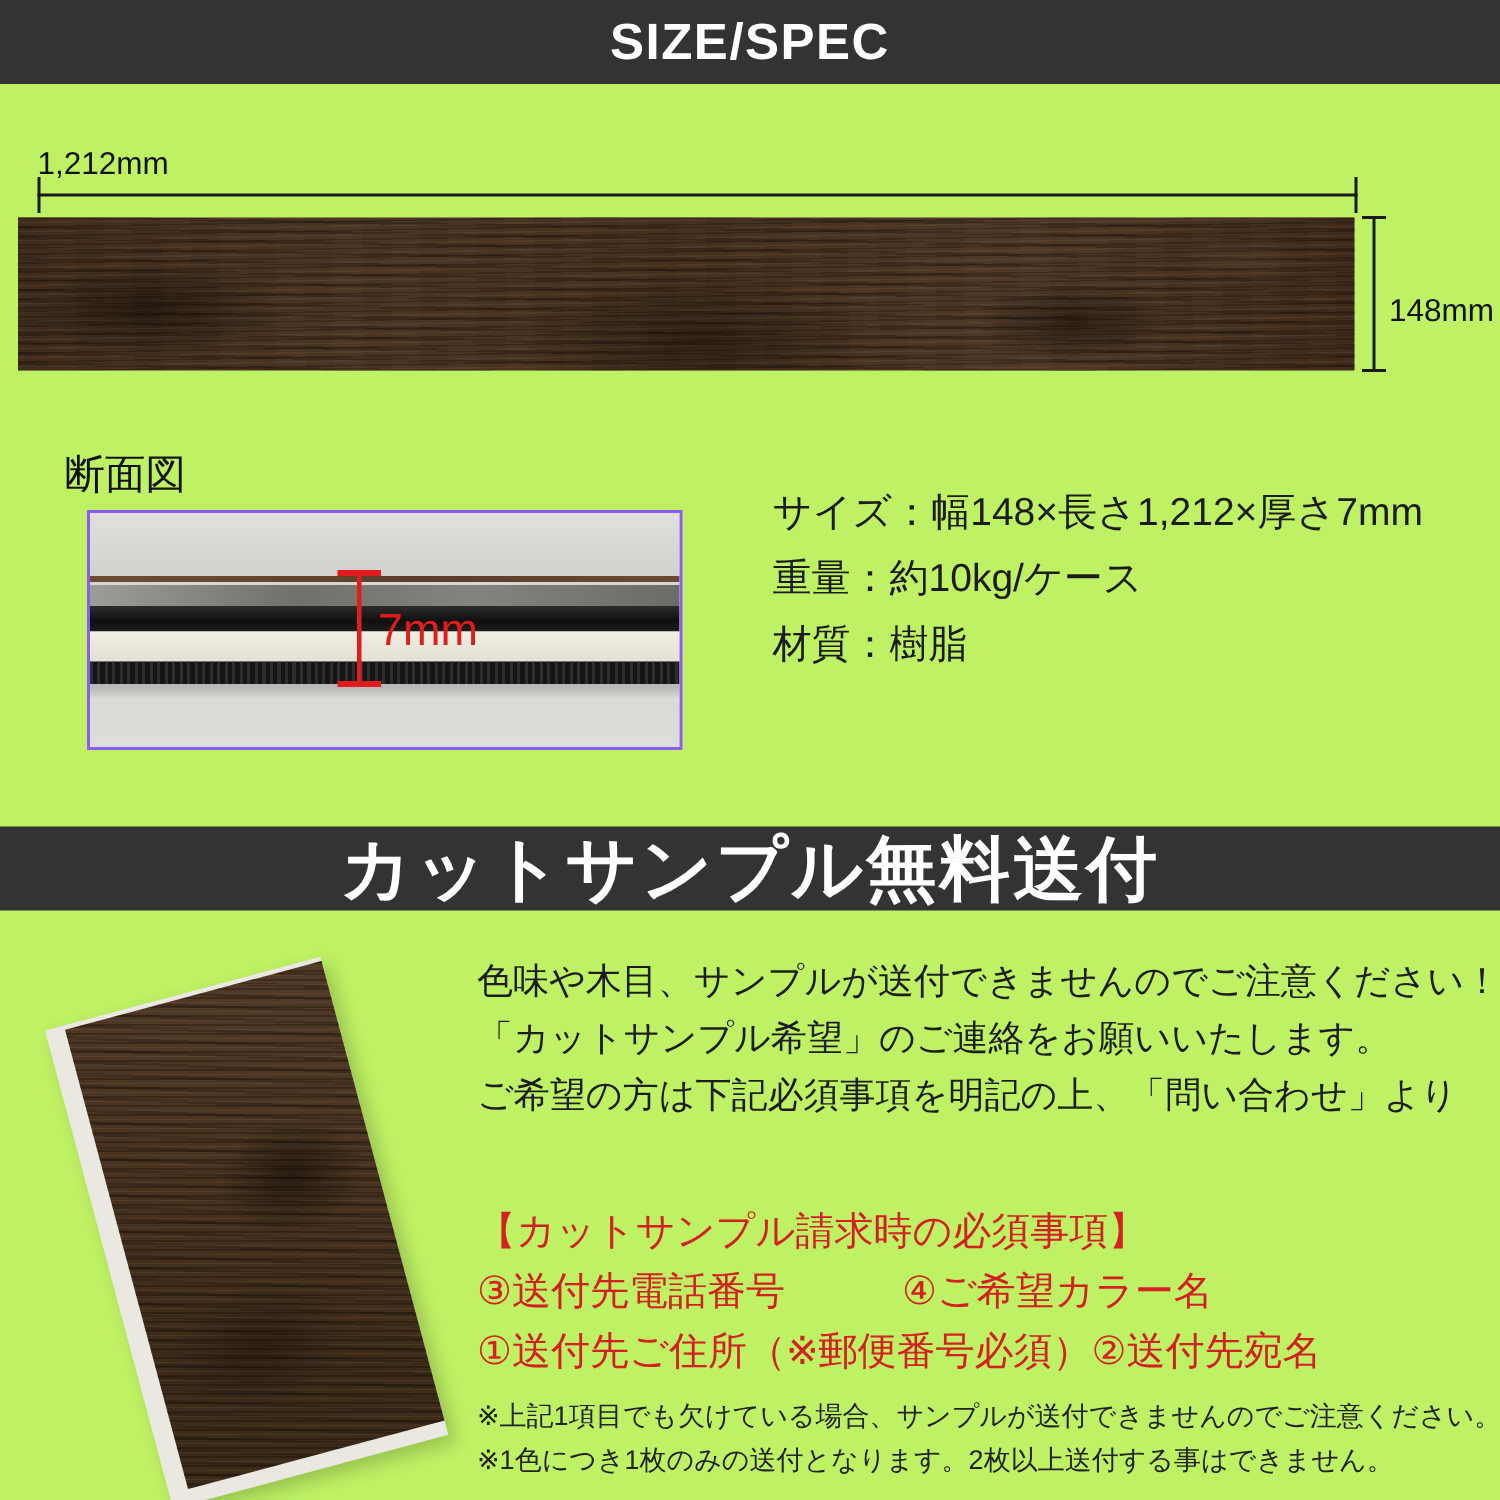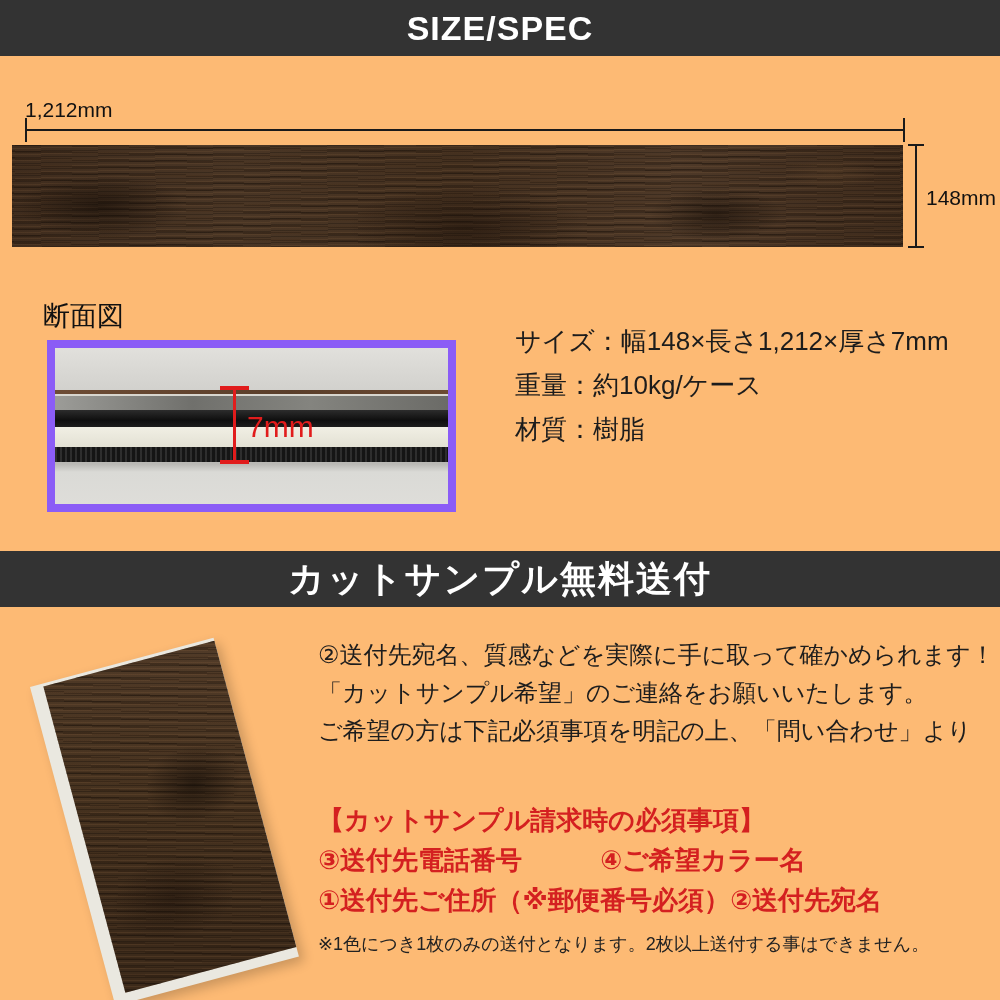--- a/index.html
+++ b/index.html
@@ -1,29 +1,29 @@
 <!DOCTYPE html>
 <html><head>
 <meta charset="utf-8">
 <style>
   html,body{margin:0;padding:0;background:#fff;}
   .page{
     position:relative;width:1000px;height:1000px;margin:0 auto;
-    background:#fdba74;overflow:hidden;
+    background:#bef264;overflow:hidden;
     font-family:"Liberation Sans","DejaVu Sans",sans-serif;
     color:#1d1d1d;
   }
   
   .bar{
     position:absolute;left:0;width:1000px;height:56px;background:#333333;
     display:flex;align-items:center;justify-content:center;
     color:#ffffff;font-weight:bold;letter-spacing:1px;
   }
   .bar1{top:0;font-size:34px;}
-  .bar2{top:551px;font-size:36px;letter-spacing:2px;}
+  .bar2{top:551px;font-size:47px;letter-spacing:2px;}
 
   
   .dim-width-label{
     position:absolute;left:25px;top:98px;width:880px;text-align:left;
     font-size:21px;color:#111;
   }
   .dim-h-line{position:absolute;left:25px;top:129px;width:880px;height:2px;background:#1a1a1a;}
   .dim-h-line::before,.dim-h-line::after{
     content:"";position:absolute;top:-11px;width:2px;height:24px;background:#1a1a1a;
   }
@@ -41,27 +41,27 @@
       repeating-linear-gradient(181deg, rgba(35,22,12,.38) 0 2px, rgba(0,0,0,0) 2px 7px),
       linear-gradient(90deg,#3f2c1d,#4a3625 25%,#44301f 50%,#4e3928 75%,#3e2b1c);
   }
 
   .dim-v-line{position:absolute;left:915px;top:145px;width:2px;height:102px;background:#1a1a1a;}
   .dim-v-line::before,.dim-v-line::after{
     content:"";position:absolute;left:-7px;width:16px;height:2px;background:#1a1a1a;
   }
   .dim-v-line::before{top:-1px;}
   .dim-v-line::after{bottom:-1px;}
-  .dim-height-label{position:absolute;left:926px;top:186px;font-size:21px;color:#111;}
+  .dim-height-label{position:absolute;left:926px;top:196px;font-size:21px;color:#111;}
 
   
   .cs-title{position:absolute;left:43px;top:298px;font-size:27px;color:#111;}
   .cs-photo{
-    position:absolute;left:47px;top:340px;width:393px;height:156px;
-    border:8px solid #8b5cf6;background:#d9d8d4;overflow:hidden;
+    position:absolute;left:58px;top:340px;width:393px;height:156px;
+    border:2px solid #8b5cf6;background:#d9d8d4;overflow:hidden;
   }
   .cs-layer{position:absolute;left:0;width:100%;}
   .cs-bg-top{top:0;height:42px;background:linear-gradient(180deg,#e1e0dc,#d2d1cd);}
   .cs-brown{top:42px;height:4px;background:linear-gradient(90deg,#6d4c35,#5a3e2a 60%,#6b4a33);}
   .cs-lightline{top:46px;height:2px;background:#d8d6cf;}
   .cs-gray{top:48px;height:14px;background:linear-gradient(90deg,#9c9c98,#70706c 35%,#84847f 65%,#6b6b67);}
   .cs-black1{top:62px;height:17px;background:linear-gradient(180deg,#2c2c2c,#0f0f0f 60%,#1d1d1d);}
   .cs-white{top:79px;height:20px;background:linear-gradient(180deg,#f1efe4,#e3e1d4);}
   .cs-foam{top:99px;height:15px;background:
       repeating-linear-gradient(90deg, rgba(70,70,70,.5) 0 2px, rgba(0,0,0,0) 2px 5px),#151515;}
@@ -90,21 +90,21 @@
     position:absolute;top:3px;right:0;bottom:10px;left:13px;
     background:
       radial-gradient(ellipse 70px 55px at 68% 42%, rgba(14,8,4,.55), rgba(14,8,4,0) 70%),
       radial-gradient(ellipse 90px 60px at 40% 75%, rgba(20,11,6,.4), rgba(20,11,6,0) 70%),
       repeating-linear-gradient(195deg, rgba(0,0,0,.25) 0 1px, rgba(0,0,0,0) 1px 3px, rgba(140,100,65,.2) 3px 4px, rgba(0,0,0,0) 4px 6px),
       repeating-linear-gradient(197deg, rgba(35,22,12,.35) 0 2px, rgba(0,0,0,0) 2px 8px),
       linear-gradient(200deg,#513b28,#46321f 45%,#3c2a1a 80%);
   }
 
   .desc{position:absolute;left:318px;top:636px;font-size:24px;line-height:38px;color:#1d1d1d;white-space:nowrap;}
-  .req{position:absolute;left:318px;top:800px;font-size:26px;line-height:40px;font-weight:bold;color:#d42020;white-space:nowrap;}
+  .req{position:absolute;left:318px;top:800px;font-size:26px;line-height:40px;font-weight:normal;color:#d42020;white-space:nowrap;}
   .notes{position:absolute;left:318px;top:930px;font-size:18px;line-height:29px;color:#222;white-space:nowrap;}
 </style>
 </head>
 <body>
 
 <div class="page">
 
   <div class="bar bar1">
     <span>SIZE/SPEC</span>
   </div>
@@ -141,28 +141,29 @@
     <span>カットサンプル無料送付</span>
   </div>
 
   <div class="sample-wrap">
     <div class="sample">
       <div class="sample-wood"></div>
     </div>
   </div>
 
   <div class="desc">
-    <div>②送付先宛名、質感などを実際に手に取って確かめられます！</div>
+    <div>色味や木目、サンプルが送付できませんのでご注意ください！</div>
     <div>「カットサンプル希望」のご連絡をお願いいたします。</div>
     <div>ご希望の方は下記必須事項を明記の上、「問い合わせ」より</div>
   </div>
 
   <div class="req">
     <div>【カットサンプル請求時の必須事項】</div>
     <div>③送付先電話番号　　　④ご希望カラー名</div>
     <div>①送付先ご住所（※郵便番号必須）②送付先宛名</div>
   </div>
 
   <div class="notes">
+    <div>※上記1項目でも欠けている場合、サンプルが送付できませんのでご注意ください。</div>
     <div>※1色につき1枚のみの送付となります。2枚以上送付する事はできません。</div>
   </div>
 
 </div>
 
 </body></html>

